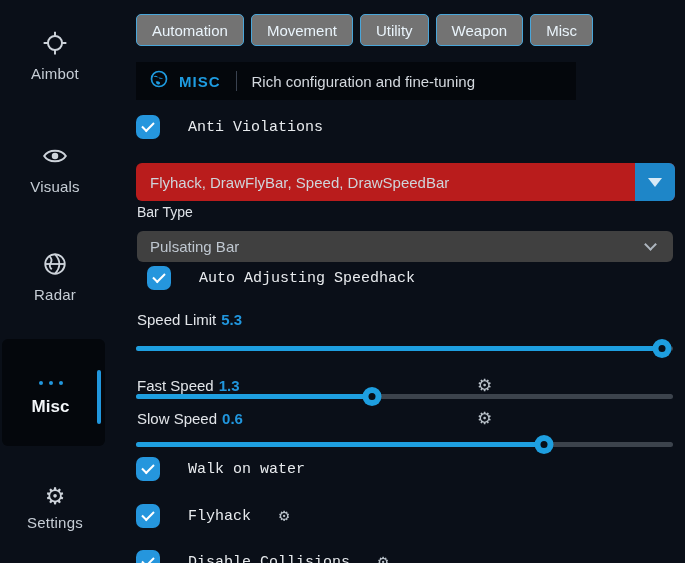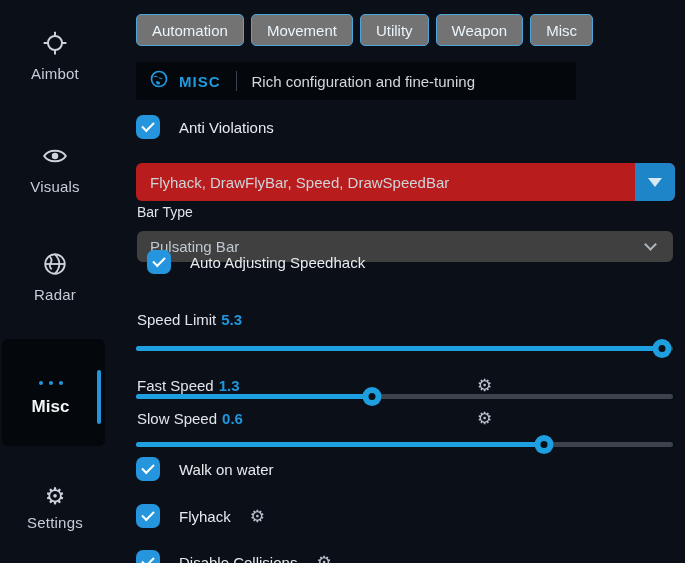--- a/index.html
+++ b/index.html
@@ -39,21 +39,21 @@
     display:flex; align-items:center; cursor:pointer;
   }
   .hdr {
     position:absolute; left:0; top:62px; width:440px; height:38px;
     background:#04070c; display:flex; align-items:center; padding-left:13px;
   }
   .hdr .title { color:#1e9be0; font-weight:bold; font-size:15px; letter-spacing:1px; margin:0 15px 0 10px; }
   .hdr .div { width:1px; height:20px; background:#3a4250; }
   .hdr .sub { color:#d4d9df; font-size:15px; margin-left:15px; }
   
-  .chk-row { position:absolute; left:0; display:flex; align-items:center; gap:19px; height:24px; cursor:pointer; }
+  .chk-row { position:absolute; left:0; display:flex; align-items:center; gap:28px; height:24px; cursor:pointer;font-family:Liberation Mono, monospace; }
   .chk {
     width:24px; height:24px; border-radius:7px; background:#2596dd;
     position:relative; flex:0 0 auto;
   }
   .chk::after {
     content:""; position:absolute; left:6px; top:7px; width:10px; height:5px;
     border-left:2px solid #fff; border-bottom:2px solid #fff; transform:rotate(-45deg);
   }
   .chk-lbl { font-size:15px; color:#e8ebee; }
   .gear { font-size:17px; color:#b9c1c9; line-height:1; }
@@ -185,21 +185,21 @@
         <span class="tri"></span>
       </span>
     </div>
 
     <div class="field-lbl">Bar Type</div>
     <div class="select">
       <span class="val">Pulsating Bar</span>
       <span class="chev"></span>
     </div>
 
-    <div class="chk-row" style="top:250px;padding-left:11px;">
+    <div class="chk-row" style="top:266px;padding-left:11px;">
       <span class="chk"></span>
       <span class="chk-lbl">Auto Adjusting Speedhack</span>
     </div>
 
     <div class="sl-lblrow" style="top:311px;">
       <span>Speed Limit</span><span class="sl-val">5.3</span>
     </div>
     <div class="slider" style="top: 339px; --pct: 98%;">
       <span class="track"></span>
       <span class="fill"></span>

